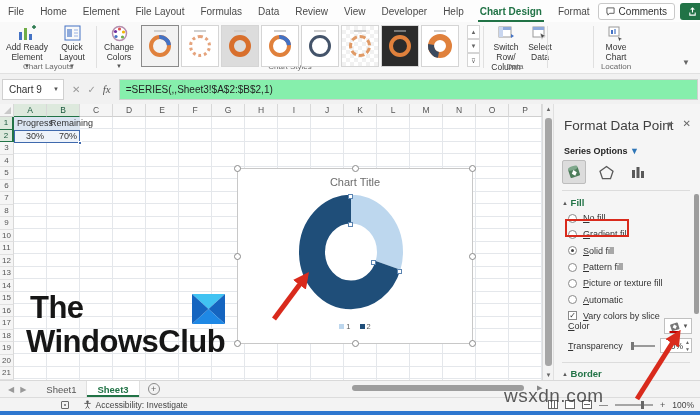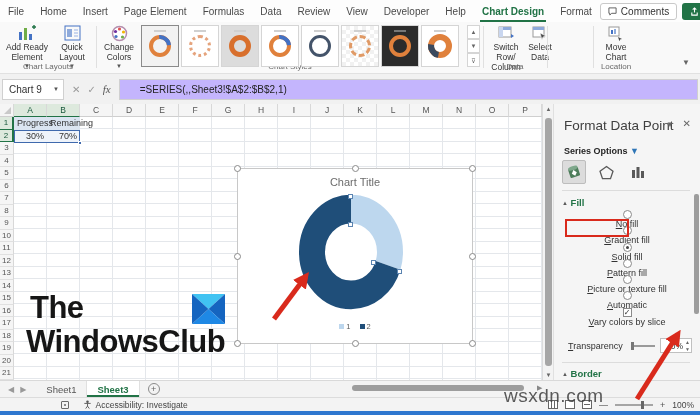--- a/index.html
+++ b/index.html
@@ -41,21 +41,21 @@
   #gallery-scroll { position:absolute; left:467px; top:3px; width:13px; height:42px; display:flex; flex-direction:column; }
   #gallery-scroll .gsbtn { flex:1; border:1px solid #d5d5d5; background:#fff; font-size:6px; color:#666; display:flex; align-items:center; justify-content:center; }
   #ribbon-collapse { position:absolute; right:10px; bottom:6px; font-size:8px; color:#666; }
 
   
   #formulabar { position:absolute; left:0; top:74px; width:700px; height:30px; background:#f1f1f1; display:flex; align-items:center; }
   #name-box { width:62px; height:21px; background:#fff; border:1px solid #d0d0d0; margin-left:2px; display:flex; align-items:center; font-size:10px; color:#333; padding-left:6px; }
   #name-box .caret { margin-left:auto; margin-right:4px; }
   #fx-btns { display:flex; align-items:center; gap:7px; padding:0 8px; color:#9a9a9a; font-size:10px; }
   #fx-btns .fx { font-family:"Liberation Serif","DejaVu Serif",serif; font-style:italic; color:#555; font-size:11px; }
-  #formula-input { flex:1; height:21px; background:#c4b5fd; border:1px solid #d0d0d0; margin-right:2px; display:flex; align-items:center; font-size:10px; color:#222; padding-left:20px; white-space:nowrap; overflow:hidden; }
+  #formula-input { flex:1; height:21px; background:#86efac; border:1px solid #d0d0d0; margin-right:2px; display:flex; align-items:center; font-size:10px; color:#222; padding-left:6px; white-space:nowrap; overflow:hidden; }
 
   
   #sheet { position:absolute; left:0; top:104px; width:542px; height:276px; background:#fff; }
   #select-all { position:absolute; left:0; top:0; width:14px; height:13px; background:#f5f5f5; border-right:1px solid #d8d8d8; border-bottom:1px solid #cfcfcf; }
   #select-all::after { content:""; position:absolute; right:2px; bottom:2px; border-left:7px solid transparent; border-bottom:7px solid #c9c9c9; }
   #colhdrs { position:absolute; left:14px; top:0; height:13px; display:flex; }
   .colhdr { width:33px; height:13px; background:#f5f5f5; border-right:1px solid #d8d8d8; border-bottom:1px solid #cfcfcf; font-size:8.5px; color:#555; display:flex; align-items:center; justify-content:center; }
   .colhdr.selhdr, .rowhdr.selhdr { background:#dde9dd; color:#17573a; border-bottom-color:#217346; }
   .rowhdr.selhdr { border-right:2px solid #217346; }
   #rowhdrs { position:absolute; left:0; top:13px; width:14px; }
@@ -89,21 +89,21 @@
   #pane-close { position:absolute; right:9px; top:14px; font-size:10px; color:#666; }
   #series-options { position:absolute; left:10px; top:42px; font-weight:bold; font-size:9px; color:#262626; }
   #series-options .chev { color:#2e75b6; font-weight:normal; }
   #pane-tabs { position:absolute; left:8px; top:56px; display:flex; gap:8px; align-items:center; }
   .ptab { width:24px; height:24px; display:flex; align-items:center; justify-content:center; border-radius:2px; }
   .ptab.sel { background:#dcdcdc; border:1px solid #bdbdbd; }
   #pane-div1 { position:absolute; left:8px; right:10px; top:86px; height:1px; background:#dcdcdc; }
   .sect-hdr { position:absolute; left:8px; font-weight:bold; color:#217346; font-size:9.5px; }
   .sect-hdr .tri { color:#595959; font-size:6px; vertical-align:1px; }
   #fill-options { position:absolute; left:14px; top:106px; right:14px; }
-  .radio-row { display:flex; align-items:center; gap:0; height:16.3px;flex-direction:column; }
+  .radio-row { display:flex; align-items:center; gap:6px; height:16.3px; }
   .radio { width:9px; height:9px; border-radius:50%; border:1px solid #8a8a8a; background:#fff; position:relative; flex:none; }
   .radio.on::after { content:""; position:absolute; inset:2px; border-radius:50%; background:#444; }
   .checkbox { width:9px; height:9px; border:1px solid #8a8a8a; background:#fff; font-size:8px; line-height:8px; color:#333; text-align:center; flex:none; }
   #color-row { position:absolute; left:14px; right:8px; top:214px; display:flex; align-items:center; }
   #transp-row { position:absolute; left:14px; right:8px; top:234px; display:flex; align-items:center; }
   #color-btn { margin-left:auto; width:28px; height:16px; border:1px solid #c0c0c0; background:#fff; display:flex; align-items:center; justify-content:center; gap:2px; }
   #transp-slider { margin-left:8px; width:24px; height:2px; background:#9a9a9a; position:relative; }
   #transp-slider::before { content:""; position:absolute; left:0; top:-3px; width:3px; height:8px; background:#777; }
   #transp-box { margin-left:auto; width:32px; height:15px; border:1px solid #c0c0c0; background:#fff; font-size:8.5px; display:flex; align-items:center; justify-content:flex-end; padding-right:8px; position:relative; }
   #transp-spin { position:absolute; right:1px; top:0; font-size:5px; color:#666; line-height:6.5px; }
@@ -150,22 +150,22 @@
 </style>
 </head>
 <body>
 
 <div id="app">
 
   <div id="menubar">
     <div id="menutabs" style="display: flex;">
         <div class="menutab">File</div>
         <div class="menutab">Home</div>
-        <div class="menutab">Insert</div>
-        <div class="menutab">Page Element</div>
+        <div class="menutab">Element</div>
+        <div class="menutab">File Layout</div>
         <div class="menutab">Formulas</div>
         <div class="menutab">Data</div>
         <div class="menutab">Review</div>
         <div class="menutab">View</div>
         <div class="menutab">Developer</div>
         <div class="menutab">Help</div>
         <div class="menutab active">Chart Design</div>
         <div class="menutab">Format</div>
       </div>
     <div id="menubar-right">
@@ -474,20 +474,33 @@
         </div>
         <div class="radio-row">
           <span class="radio"></span>
           <span><u>A</u>utomatic</span>
         </div>
         <div class="radio-row">
           <span class="checkbox">✓</span>
           <span><u>V</u>ary colors by slice</span>
         </div>
       </div>
+    <div id="color-row">
+      <span><u>C</u>olor</span>
+      <div id="color-btn">
+        <svg width="13" height="13" viewBox="0 0 13 13">
+            <g transform="rotate(-18 6 6)">
+              <rect x="2.5" y="3.5" width="8" height="7" rx="0.8" fill="#777"></rect>
+              <path d="M6.5 4.5l2.2 2.4-2.2 2.4-2.2-2.4z" fill="#fff"></path>
+            </g>
+            <rect x="1.5" y="11" width="10" height="2" fill="#c00000"></rect>
+          </svg>
+        <span class="caret">▼</span>
+      </div>
+    </div>
     <div id="transp-row">
       <span><u>T</u>ransparency</span>
       <div id="transp-slider"></div>
       <div id="transp-box">
         <span>0%</span>
         <span id="transp-spin">▲<br>▼</span>
       </div>
     </div>
     <div id="pane-div2"></div>
     <div class="sect-hdr" style="top:264px;"><span class="tri">▲</span> <span>Border</span></div>

